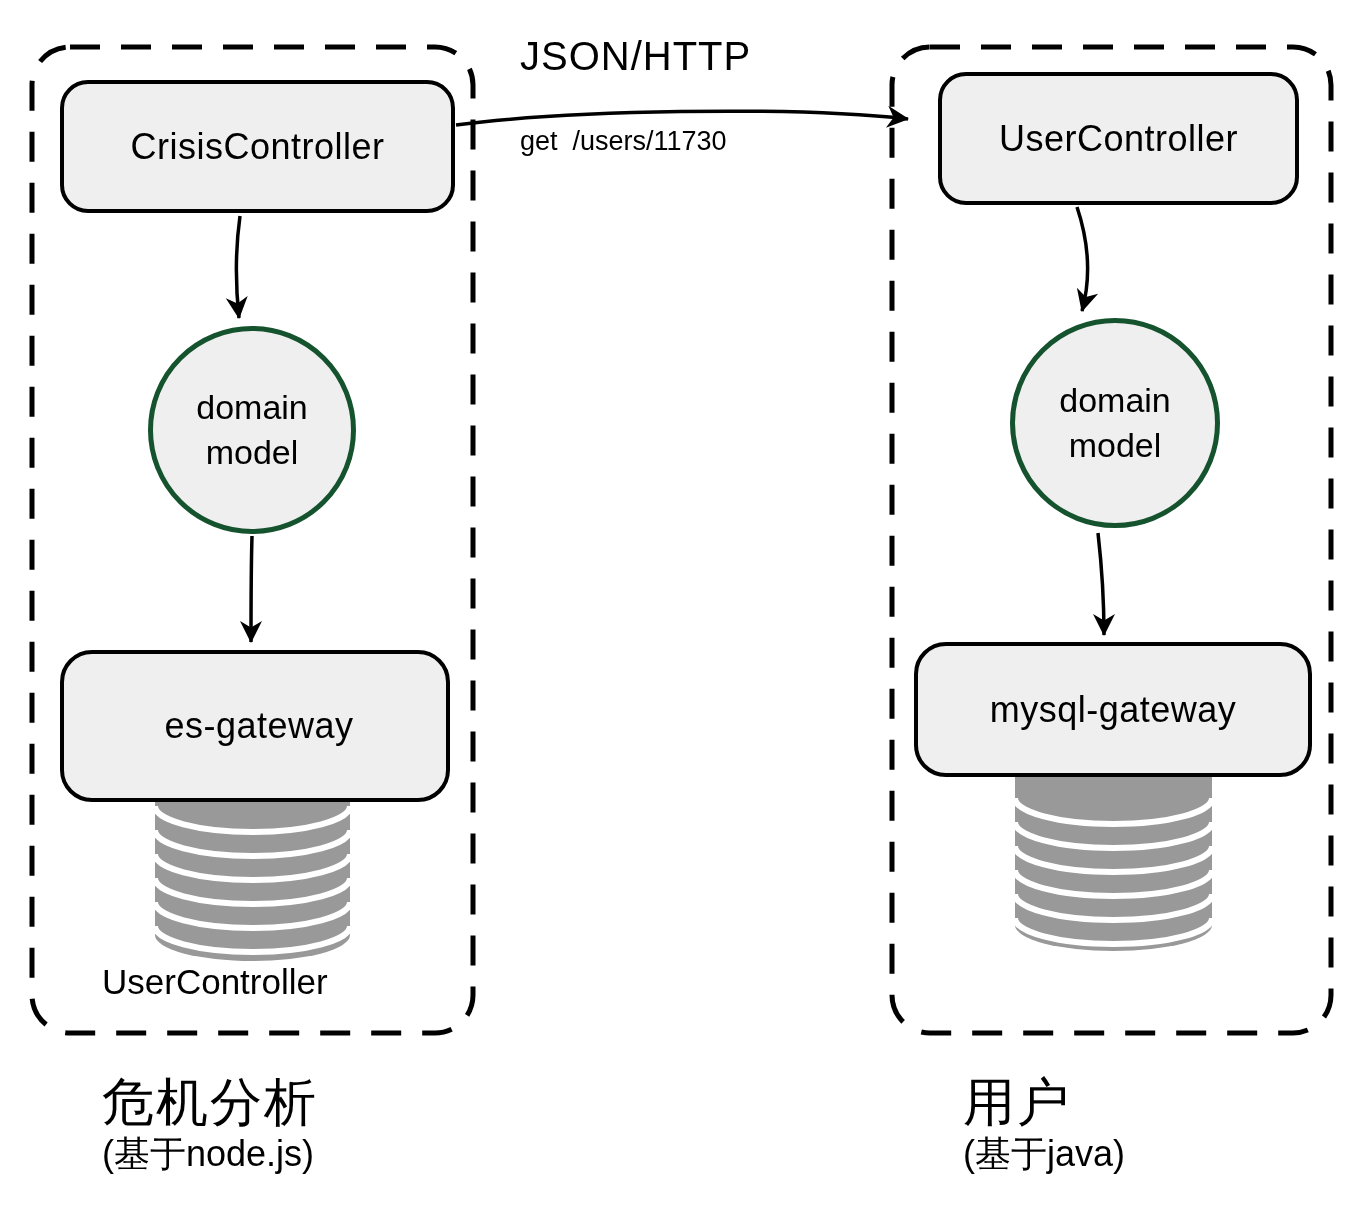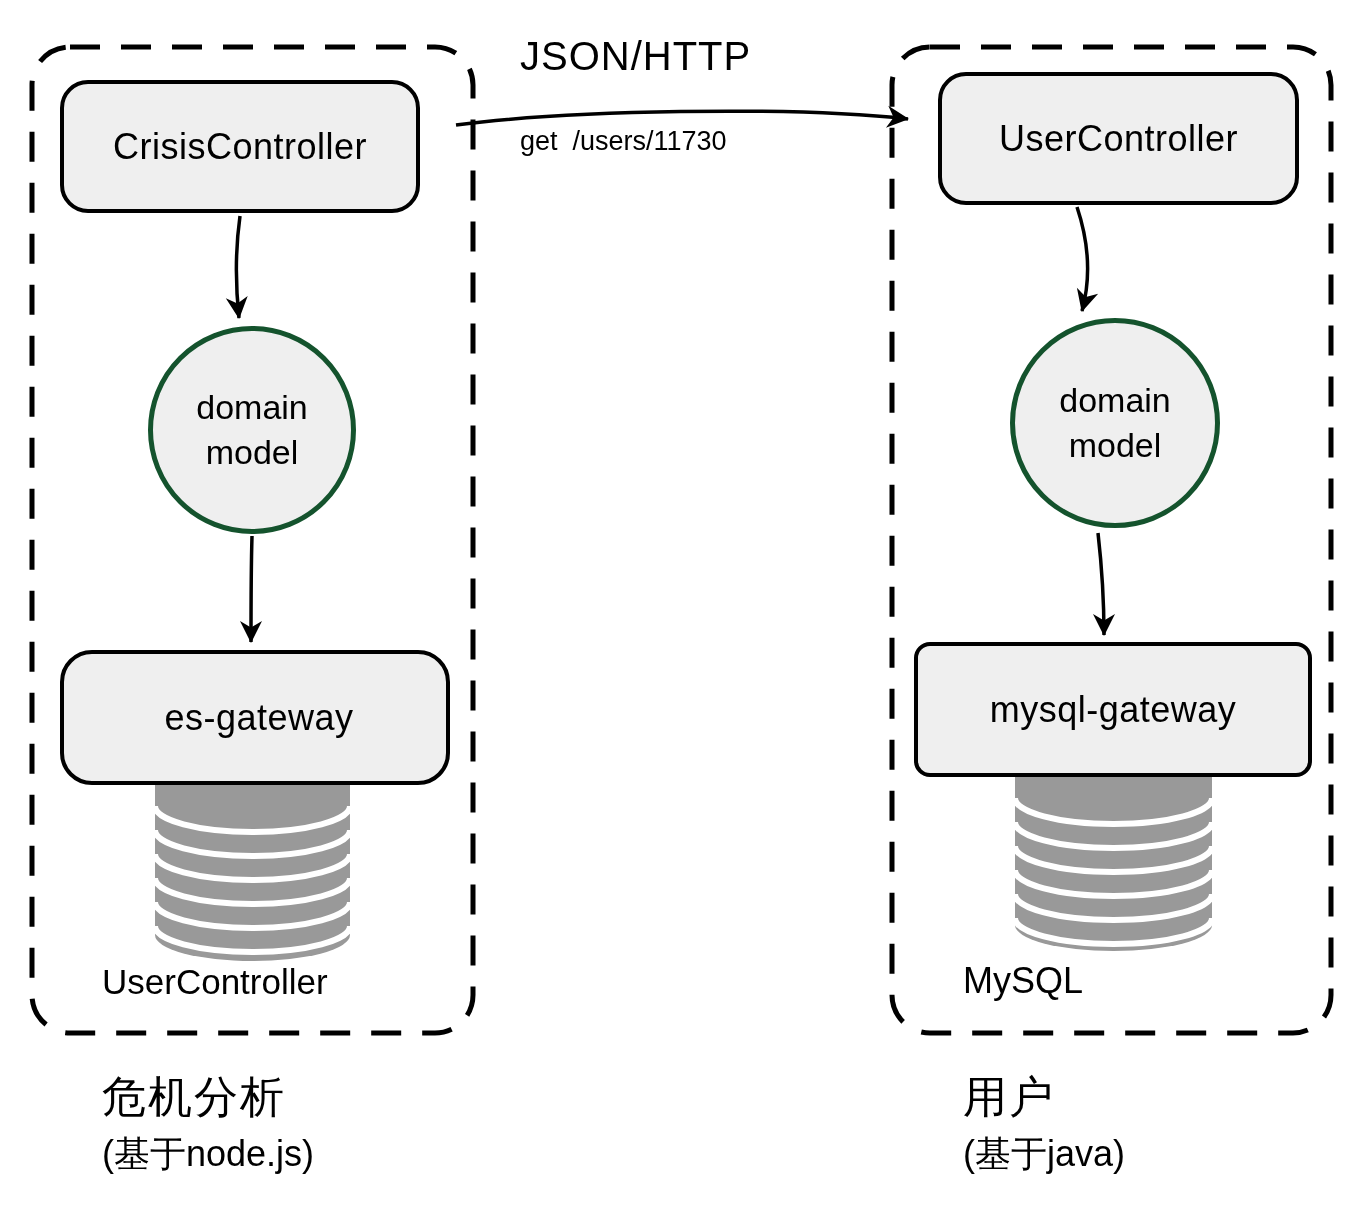--- a/index.html
+++ b/index.html
@@ -17,21 +17,21 @@
   .circle{
     position:absolute;box-sizing:border-box;background:#efefef;border:5px solid #14532d;
     border-radius:50%;display:flex;flex-direction:column;align-items:center;justify-content:center;
     text-align:center;
   }
   .circle .lbl{font-size:34px;line-height:1.32;}
   .label{position:absolute;text-align:left;}
   .t-proto{font-size:40px;letter-spacing:1px;}
   .t-req{font-size:27px;white-space:pre;}
   .t-db{font-size:35px;}
-  .t-cap{font-size:44px;letter-spacing:2px;}
+  .t-cap{font-size:52px;letter-spacing:2px;}
   .t-capnote{font-size:36px;}
 </style>
 </head>
 <body>
 
 <div class="canvas">
 
   <svg class="layer" width="1370" height="1216" viewBox="0 0 1370 1216">
     <defs>
       <marker id="ah" markerUnits="userSpaceOnUse" markerWidth="28" markerHeight="30" refX="23" refY="14" orient="auto">
@@ -73,51 +73,50 @@
       </g>
     </g>
 
     <path d="M456,125 C570,110 790,106 908,119" fill="none" stroke="#000" stroke-width="3.5" marker-end="url(#ah)"></path>
     <path d="M240,216 C235,252 236,290 239,318" fill="none" stroke="#000" stroke-width="3.5" marker-end="url(#ah)"></path>
     <path d="M252,536 C251,570 251,606 251,642" fill="none" stroke="#000" stroke-width="3.5" marker-end="url(#ah)"></path>
     <path d="M1077,207 C1089,243 1091,278 1082,311" fill="none" stroke="#000" stroke-width="3.5" marker-end="url(#ah)"></path>
     <path d="M1098,533 C1102,568 1104,600 1104,635" fill="none" stroke="#000" stroke-width="3.5" marker-end="url(#ah)"></path>
   </svg>
 
-  <div class="node" style="left:60px;top:80px;width:360px;height:133px;">
+  <div class="node" style="left:60px;top:80px;width:395px;height:133px;">
     <span class="lbl">CrisisController</span>
   </div>
 
   <div class="node" style="left:938px;top:72px;width:361px;height:133px;">
     <span class="lbl">UserController</span>
   </div>
 
   <div class="circle" style="left:148px;top:326px;width:208px;height:208px;">
     <span class="lbl">domain</span>
     <span class="lbl">model</span>
   </div>
 
   <div class="circle" style="left:1010px;top:318px;width:210px;height:210px;">
     <span class="lbl">domain</span>
     <span class="lbl">model</span>
   </div>
 
-  <div class="node" style="left:60px;top:650px;width:390px;height:135px;border-radius:32px;padding-left:8px;">
+  <div class="node" style="left:60px;top:650px;width:390px;height:152px;border-radius:32px;padding-left:8px;">
     <span class="lbl">es-gateway</span>
   </div>
 
-  <div class="node" style="left:914px;top:642px;width:398px;height:135px;border-radius:16px;text-align:center;">
+  <div class="node" style="left:914px;top:642px;width:398px;height:135px;border-radius:32px;text-align:center;">
     <span class="lbl">mysql-gateway</span>
   </div>
 
   <div class="label t-proto" style="left:520px;top:34px;width:360px;">JSON/HTTP</div>
   <div class="label t-req" style="left:520px;top:126px;width:360px;">get  /users/11730</div>
 
   <div class="label t-db" style="left:102px;top:962px;width:300px;">UserController</div>
-  <div class="label t-db" style="left:963px;top:960px;width:300px;font-size:36px;">MySQL</div>
 
   <div class="label t-cap" style="left:102px;top:1068px;width:300px;">危机分析</div>
   <div class="label t-capnote" style="left:102px;top:1130px;width:300px;">(基于node.js)</div>
 
   <div class="label t-cap" style="left:963px;top:1068px;width:300px;">用户</div>
   <div class="label t-capnote" style="left:963px;top:1130px;width:300px;">(基于java)</div>
 
 </div>
 
 </body></html>

